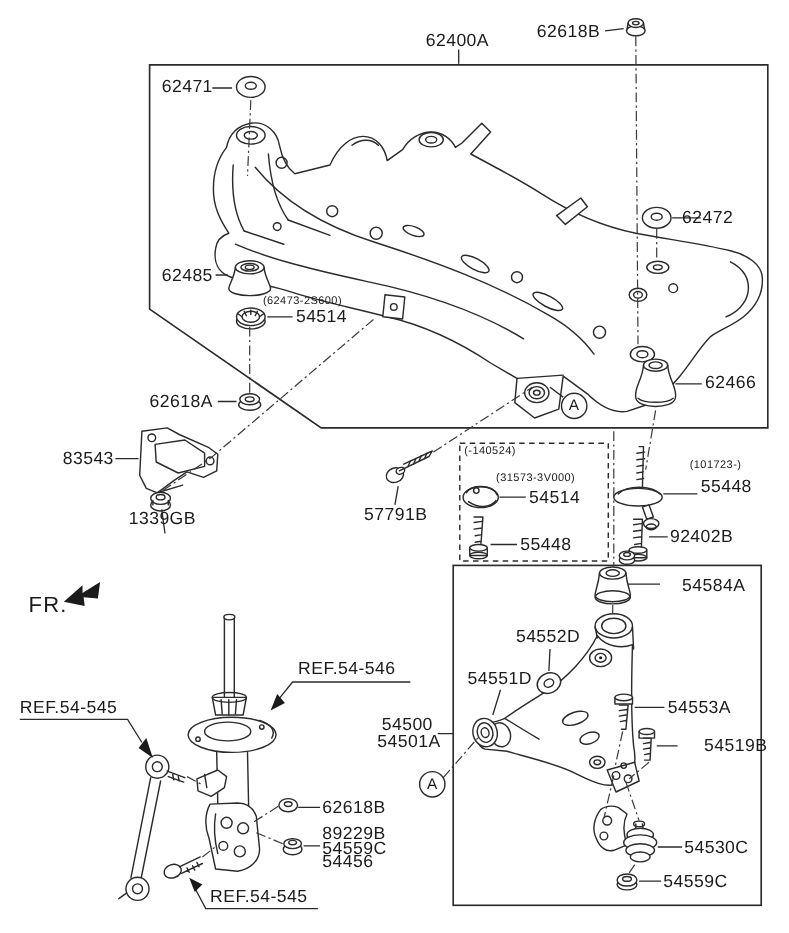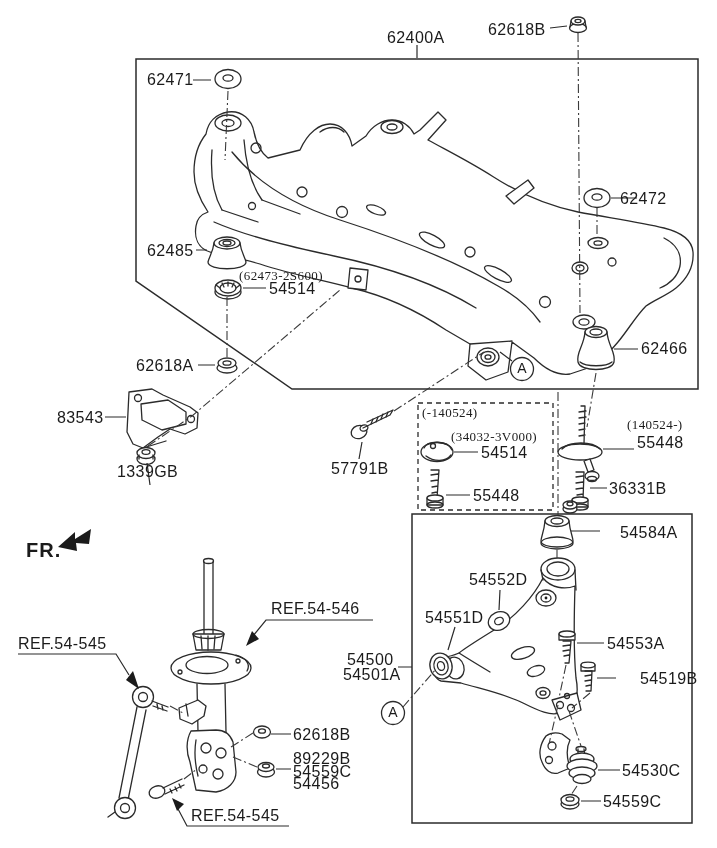--- a/index.html
+++ b/index.html
@@ -1,22 +1,22 @@
 <!DOCTYPE html>
 <html><head>
 <meta charset="utf-8">
 <style>
   html,body{margin:0;padding:0;background:#ffffff;}
   .stage{position:relative;width:717px;height:848px;background:#fff;
          font-family:"Liberation Sans",sans-serif;overflow:hidden;}
   .stage svg{position:absolute;left:0;top:0;}
   .lbl{position:absolute;font-size:16px;line-height:1.05;color:#1b1b1b;
        letter-spacing:0.4px;white-space:nowrap;}
-  .lbl.paren{font-size:13px;font-family:Liberation Serif, serif;}
-  .lbl.fr{font-size:20px;font-weight:bold;letter-spacing:1px;}
+  .lbl.paren{font-size:10px;}
+  .lbl.fr{font-size:20px;font-weight:normal;letter-spacing:1px;}
   .lbl.circ{font-size:14px;width:14px;text-align:center;}
   .p{stroke:#2b2b2b;stroke-width:1.3;fill:none;stroke-linecap:round;stroke-linejoin:round;}
   .pw{stroke:#2b2b2b;stroke-width:1.3;fill:#fff;stroke-linecap:round;stroke-linejoin:round;}
   .box{stroke:#2b2b2b;stroke-width:1.5;fill:none;}
   .dashbox{stroke:#2b2b2b;stroke-width:1.3;fill:none;stroke-dasharray:5 4;}
   .ld{stroke:#2b2b2b;stroke-width:1.2;fill:none;}
   .dd{stroke:#3a3a3a;stroke-width:1.1;fill:none;stroke-dasharray:9 3 2 3;}
   .fill{fill:#1b1b1b;stroke:none;}
 </style>
 </head>
@@ -340,26 +340,26 @@
   <div class="lbl" style="left:620px;top:191px">62472</div>
   <div class="lbl" style="left:147px;top:243px">62485</div>
   <div class="lbl paren" style="left:239px;top:269px">(62473-2S600)</div>
   <div class="lbl" style="left:269px;top:281px">54514</div>
   <div class="lbl" style="left:136px;top:358px">62618A</div>
   <div class="lbl" style="left:641px;top:341px">62466</div>
   <div class="lbl" style="left:57px;top:410px">83543</div>
   <div class="lbl" style="left:117px;top:464px">1339GB</div>
   <div class="lbl" style="left:331px;top:461px">57791B</div>
   <div class="lbl paren" style="left:422px;top:406px">(-140524)</div>
-  <div class="lbl paren" style="left:451px;top:430px">(34032-3V000)</div>
+  <div class="lbl paren" style="left:451px;top:430px">(31573-3V000)</div>
   <div class="lbl" style="left:481px;top:445px">54514</div>
   <div class="lbl" style="left:473px;top:488px">55448</div>
-  <div class="lbl paren" style="left:627px;top:418px">(140524-)</div>
+  <div class="lbl paren" style="left:627px;top:418px">(101723-)</div>
   <div class="lbl" style="left:637px;top:435px">55448</div>
-  <div class="lbl" style="left:609px;top:481px">36331B</div>
+  <div class="lbl" style="left:609px;top:481px">92402B</div>
   <div class="lbl" style="left:620px;top:525px">54584A</div>
   <div class="lbl" style="left:469px;top:572px">54552D</div>
   <div class="lbl" style="left:425px;top:610px">54551D</div>
   <div class="lbl" style="left:347px;top:652px">54500</div>
   <div class="lbl" style="left:343px;top:667px">54501A</div>
   <div class="lbl" style="left:607px;top:636px">54553A</div>
   <div class="lbl" style="left:640px;top:671px">54519B</div>
   <div class="lbl" style="left:622px;top:763px">54530C</div>
   <div class="lbl" style="left:603px;top:794px">54559C</div>
   <div class="lbl fr" style="left:26px;top:540px">FR.</div>

